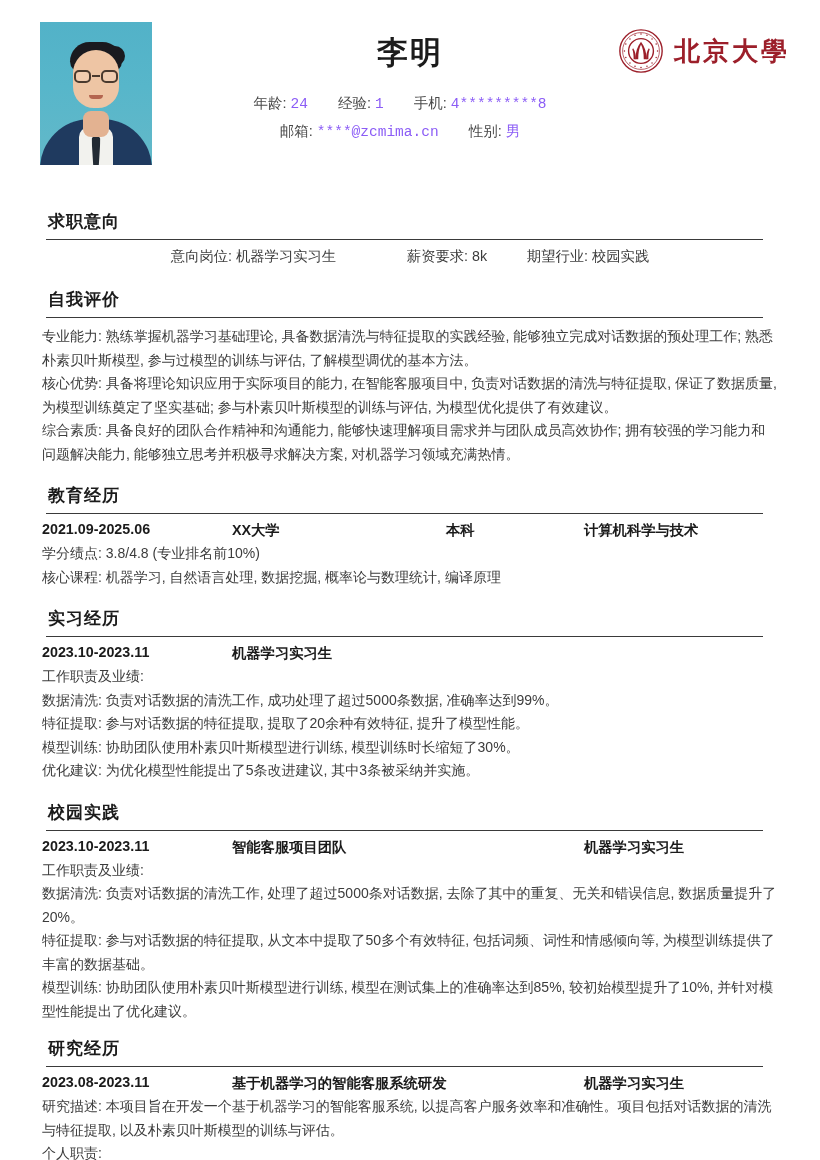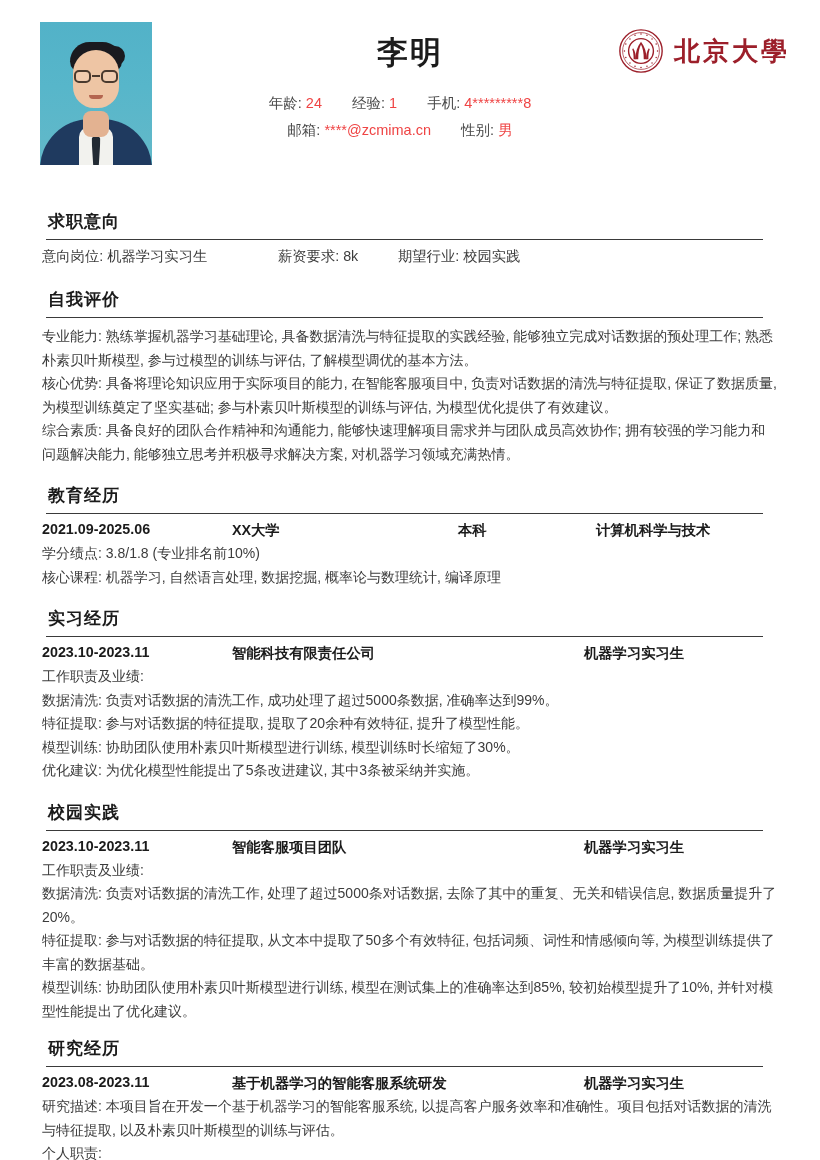--- a/index.html
+++ b/index.html
@@ -168,21 +168,21 @@
     left: 160px;
     right: 180px;
     top: 90px;
     text-align: center;
     font-size: 14.5px;
     color: #4a4a4a;
     line-height: 27px;
   }
   .contact .pair { white-space: nowrap; }
   .contact .k { color: #4a4a4a; }
-  .contact .v { color: #ef4444; }
+  .contact .v { color: #8b5cf6; font-family: Liberation Mono, monospace; }
   .contact .gap { display: inline-block; width: 22px; }
 
   
   .logo {
     position: absolute;
     right: 30px;
     top: 28px;
     display: flex;
     align-items: center;
     gap: 10px;
@@ -219,35 +219,36 @@
     color: #3c3c3c;
     margin-left: -6px;
   }
   .body-text p { margin: 0; }
 
   .meta-row {
     display: flex;
     font-size: 14.3px;
     color: #3c3c3c;
     margin-left: -6px;
+    justify-content: center;
   }
   .meta-row .c1 { width: 236px; }
   .meta-row .c2 { width: 120px; }
 
   .entry-row {
     display: flex;
     font-weight: bold;
     font-size: 14.3px;
     color: #1b1b1b;
     margin-left: -6px;
     margin-bottom: 2px;
   }
   .entry-row .e-date  { width: 190px; }
   .entry-row .e-org   { width: 214px; }
-  .entry-row .e-degree{ width: 138px; margin-left: 12px; }
+  .entry-row .e-degree{ width: 138px; }
   .entry-row .e-major { flex: 1; }
   .entry-row .e-org-wide   { width: 352px; }
   .entry-row .e-role  { flex: 1; }
   .spacer-14 { height: 14px; }
   .spacer-18 { height: 18px; }
   .spacer-22 { height: 22px; }
 </style>
 </head>
 <body>
 
@@ -358,37 +359,36 @@
     <div class="sec-rule"></div>
     <div class="entry-row">
       <div class="e-date">2021.09-2025.06</div>
       <div class="e-org">XX大学</div>
       <div class="e-degree">本科</div>
       <div class="e-major">计算机科学与技术</div>
     </div>
     <div class="body-text">
       <p>
         <span>学分绩点:</span>
-        <span>3.8/1.8 (专业排名前10%)</span>
+        <span>3.8/4.8 (专业排名前10%)</span>
       </p>
       <p>
         <span>核心课程:</span>
         <span>机器学习, 自然语言处理, 数据挖掘, 概率论与数理统计, 编译原理</span>
       </p>
     </div>
   </div>
 
   <div class="spacer-18"></div>
 
   <div class="section">
     <div class="sec-title">实习经历</div>
     <div class="sec-rule"></div>
     <div class="entry-row">
       <div class="e-date">2023.10-2023.11</div>
-      <div class="e-org-wide">智能科技有限责任公司</div>
       <div class="e-role">机器学习实习生</div>
     </div>
     <div class="body-text">
       <p>工作职责及业绩:</p>
       <p>数据清洗: 负责对话数据的清洗工作, 成功处理了超过5000条数据, 准确率达到99%。</p>
       <p>特征提取: 参与对话数据的特征提取, 提取了20余种有效特征, 提升了模型性能。</p>
       <p>模型训练: 协助团队使用朴素贝叶斯模型进行训练, 模型训练时长缩短了30%。</p>
       <p>优化建议: 为优化模型性能提出了5条改进建议, 其中3条被采纳并实施。</p>
     </div>
   </div>

